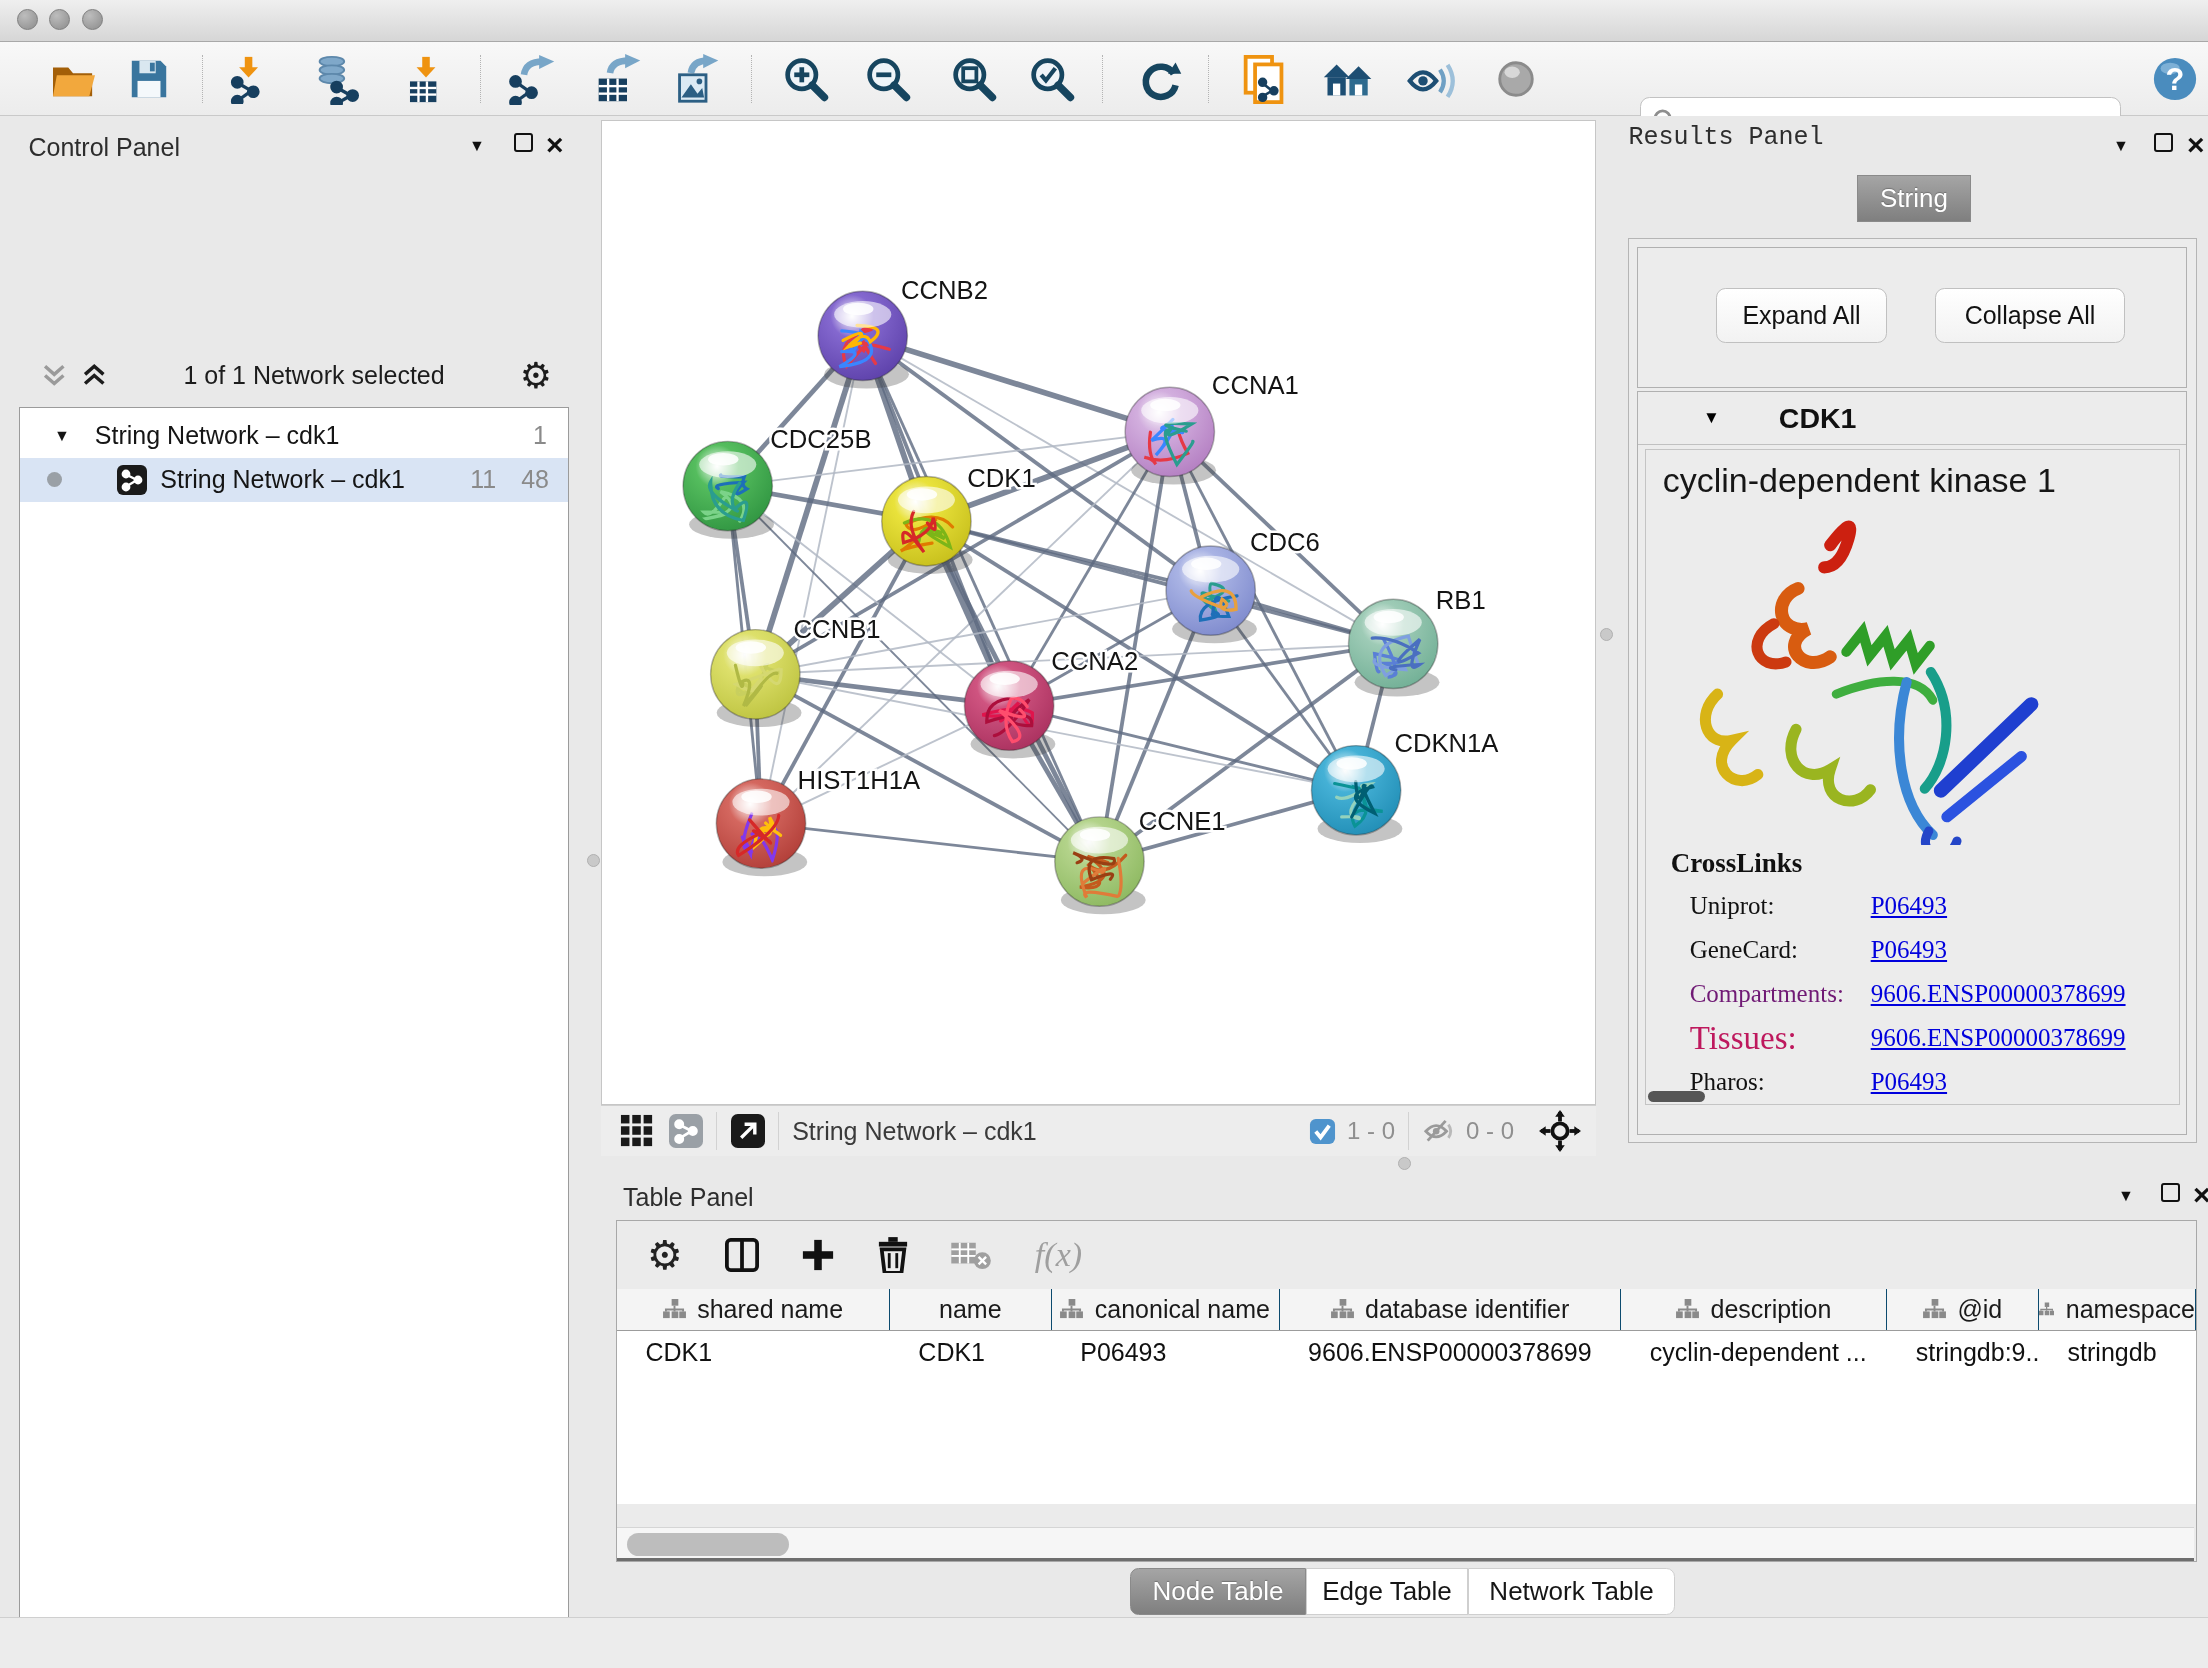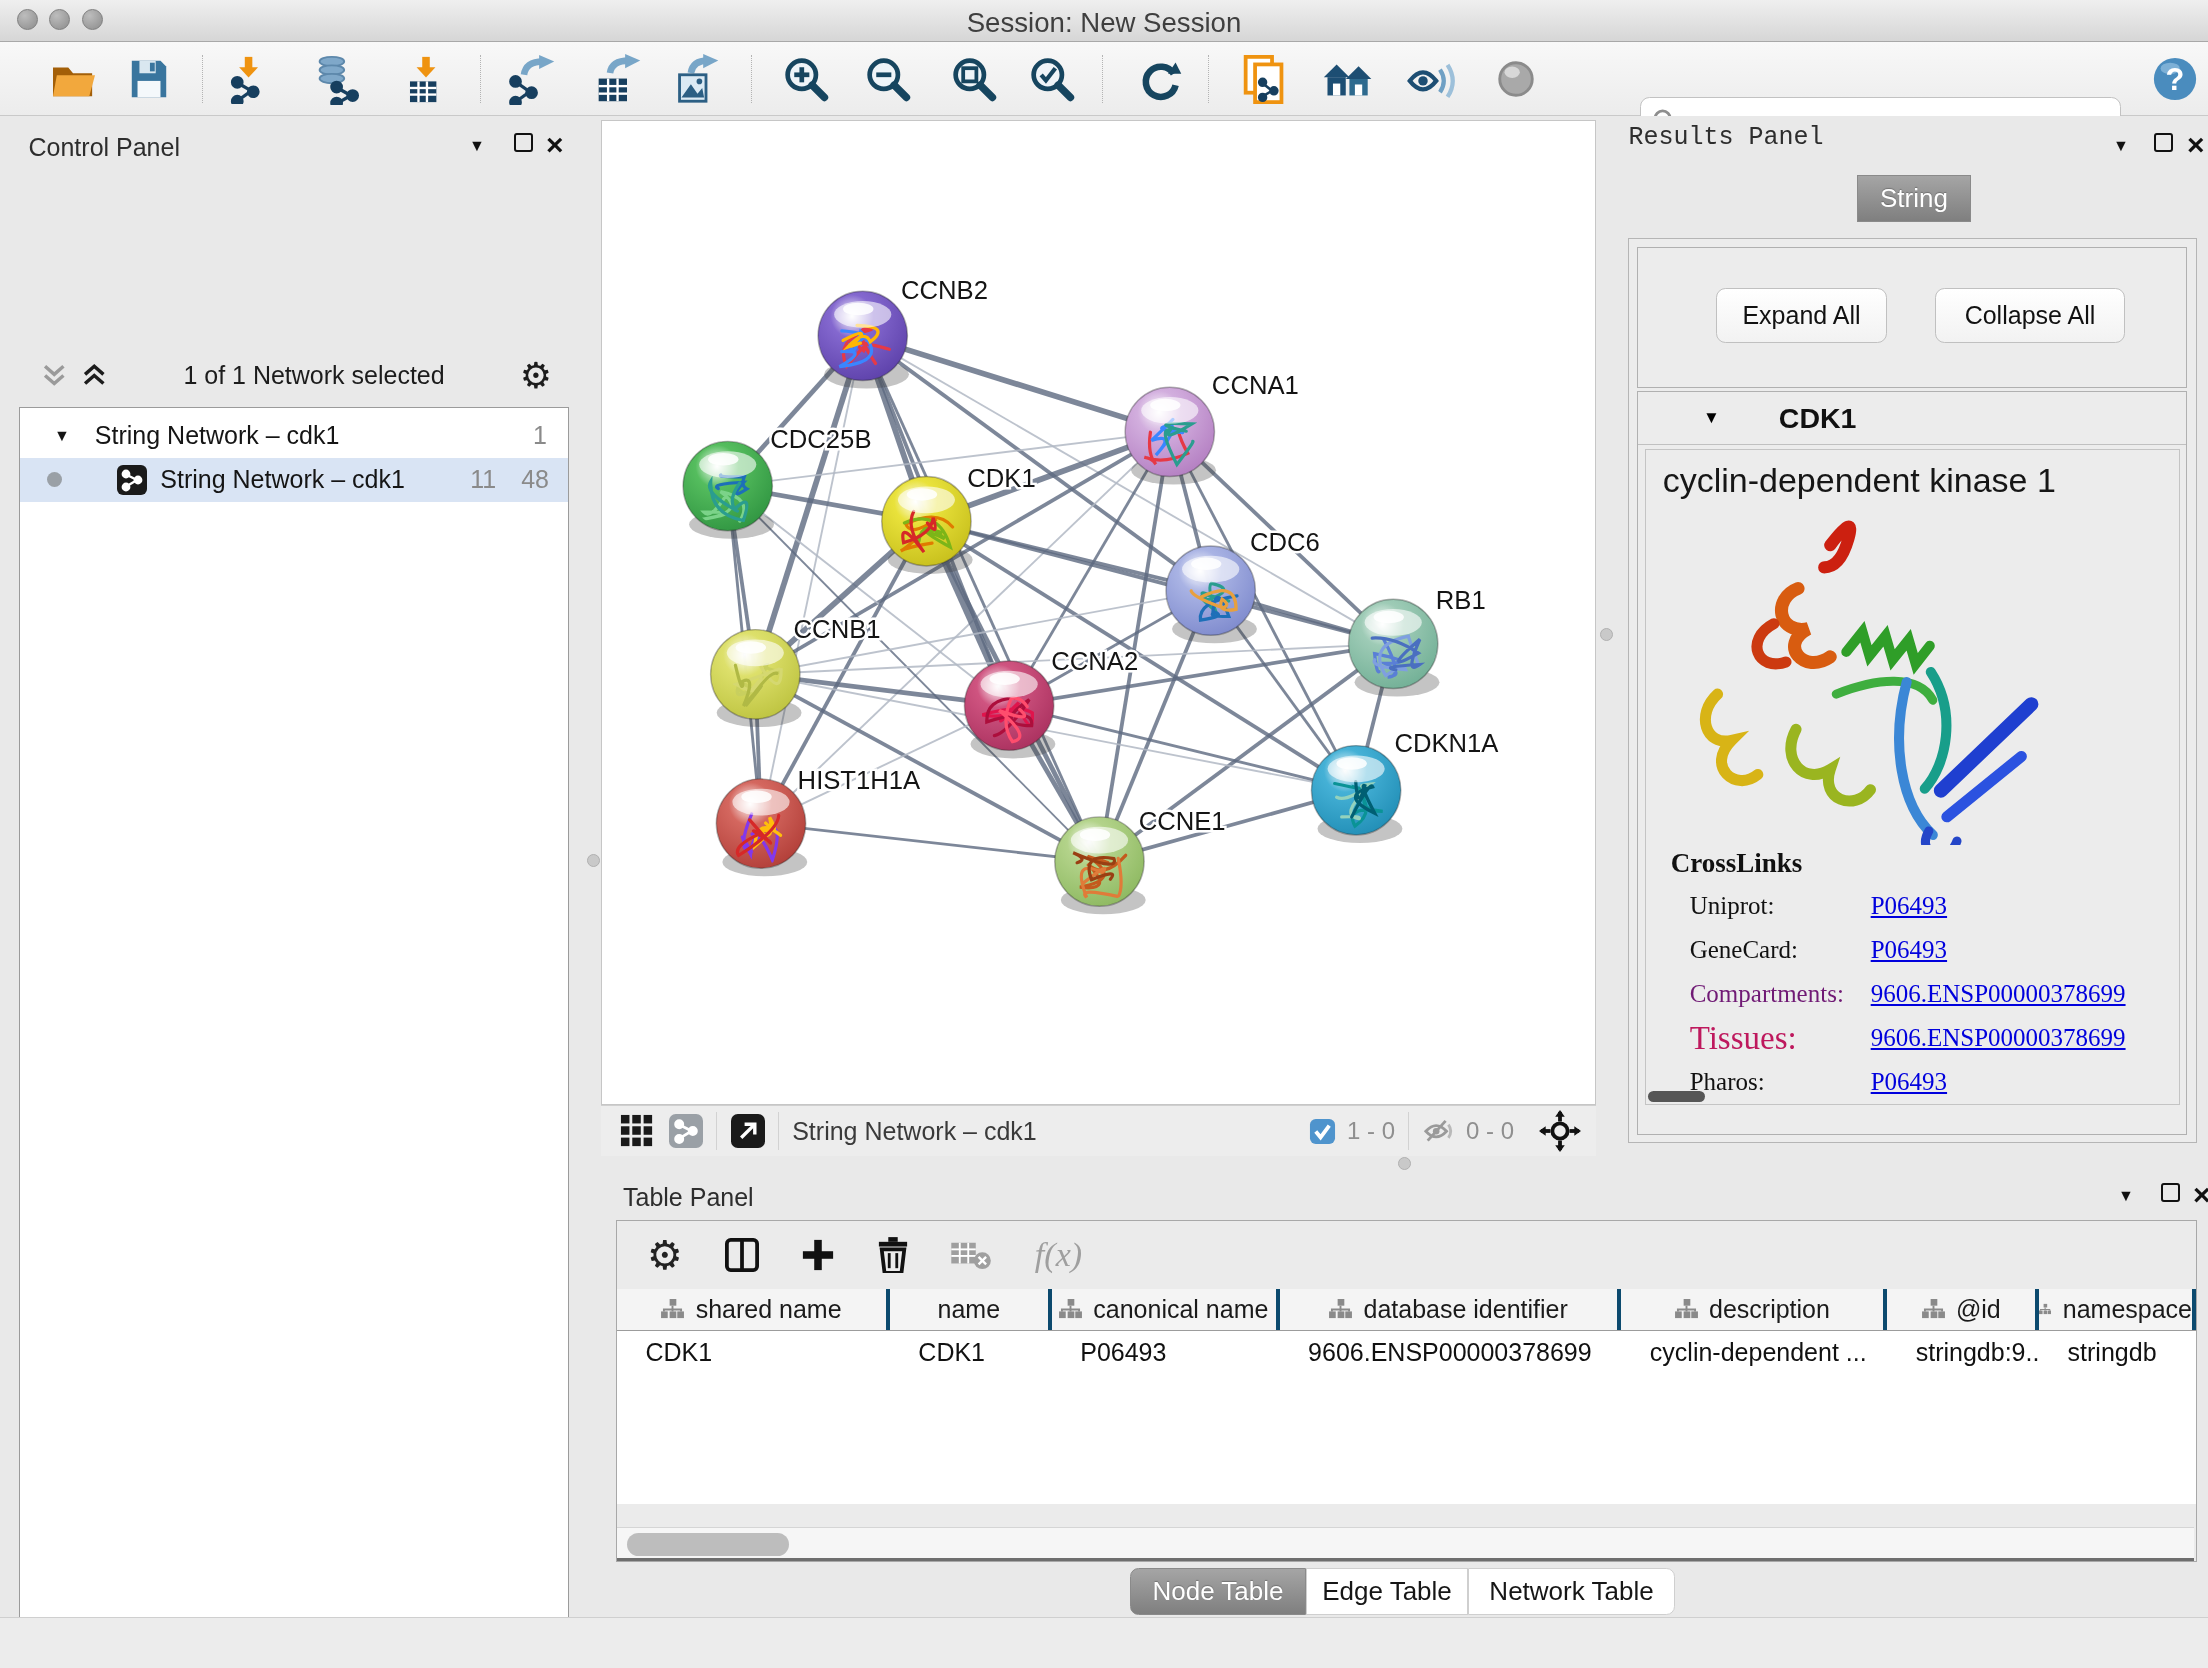--- a/index.html
+++ b/index.html
@@ -35,37 +35,36 @@
   .nsdiv{width:0;height:38px;border-left:1px solid #d2d2d2;margin:0 13.3px;}
   .nstext{font-size:25px;color:#3a3a3a;}
   .nsgray{font-size:24px;color:#8f8f8f;}
   
   .linkv{color:#0000dd;text-decoration:underline;}
   .serif{font-family:"Liberation Serif","DejaVu Serif",serif;}
   .xlrow{display:flex;height:44px;align-items:center;}
   .btn{background:linear-gradient(#ffffff,#f2f2f2);border:1.9px solid #c0c0c0;border-radius:9.5px;display:inline-flex;align-items:center;justify-content:center;font-size:25px;color:#111;}
   
   .thdr{display:flex;height:42px;background:#f4f4f4;border-bottom:1.9px solid #9c9c9c;}
-  .thcell{display:flex;align-items:center;justify-content:center;font-size:25px;color:#1a1a1a;border-right:4px solid #0c4a6e;overflow:hidden;white-space:nowrap;gap:11.4px;}
+  .thcell{display:flex;align-items:center;justify-content:center;font-size:25px;color:#1a1a1a;border-right:1px solid #0c4a6e;overflow:hidden;white-space:nowrap;gap:11.4px;}
   .trow{display:flex;height:42px;background:#fff;}
   .tdcell{display:flex;align-items:center;font-size:25px;color:#111;padding-left:28.5px;overflow:hidden;white-space:nowrap;}
   .dot-handle{width:13.3px;height:13.3px;border-radius:50%;background:#c9c9c9;border:1px solid #b0b0b0;}
   
   .bbar{left:0;top:1617px;width:2208px;height:51px;background:#ececec;border-top:1px solid #cfcfcf;}
 </style>
 </head>
 <body>
 
 <div class="app">
 
   <div class="abs titlebar">
     <div class="abs tl" style="left:17px"></div>
     <div class="abs tl" style="left:49px"></div>
     <div class="abs tl" style="left:82px"></div>
-    <div class="abs wtitle">Session: New Session</div>
   </div>
 
   <div class="abs toolbar">
     <div class="abs tbtn" style="left:47px">
       <svg width="48" height="42" viewBox="0 0 50 44">
         <path d="M3 10 h16 l5 6 h20 v24 h-41 z" fill="#a35f08"></path>
         <path d="M7 18 h40 l-6 22 h-38 z" fill="#f2a83d"></path>
       </svg>
     </div>
     <div class="abs tbtn" style="left:122px">

